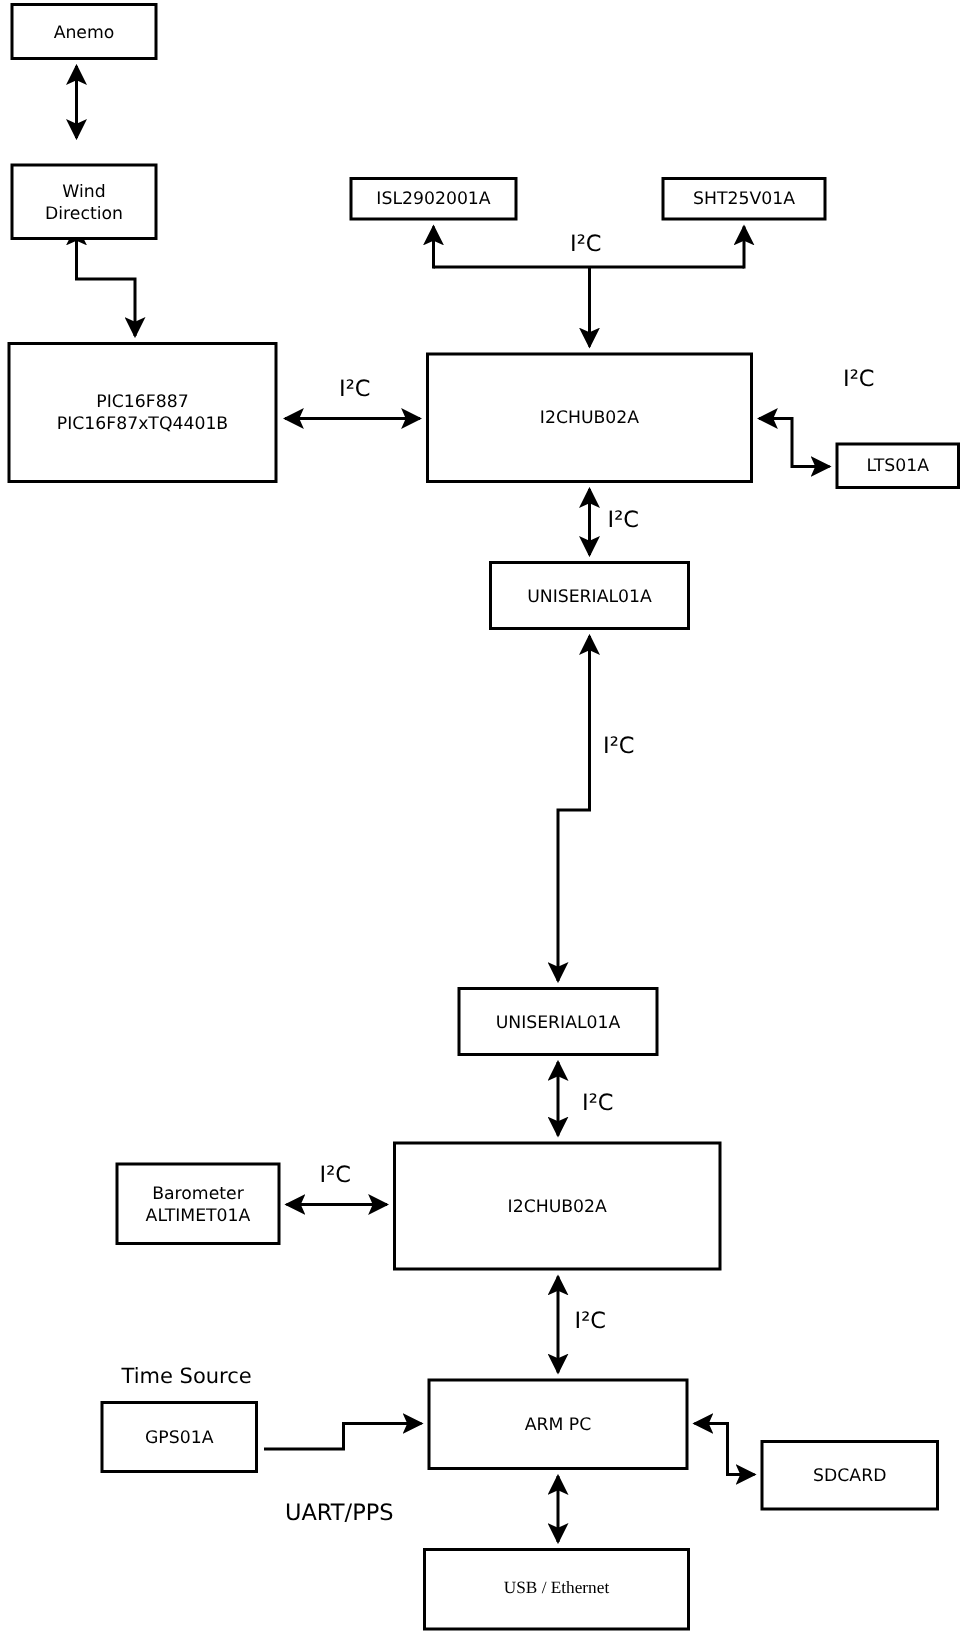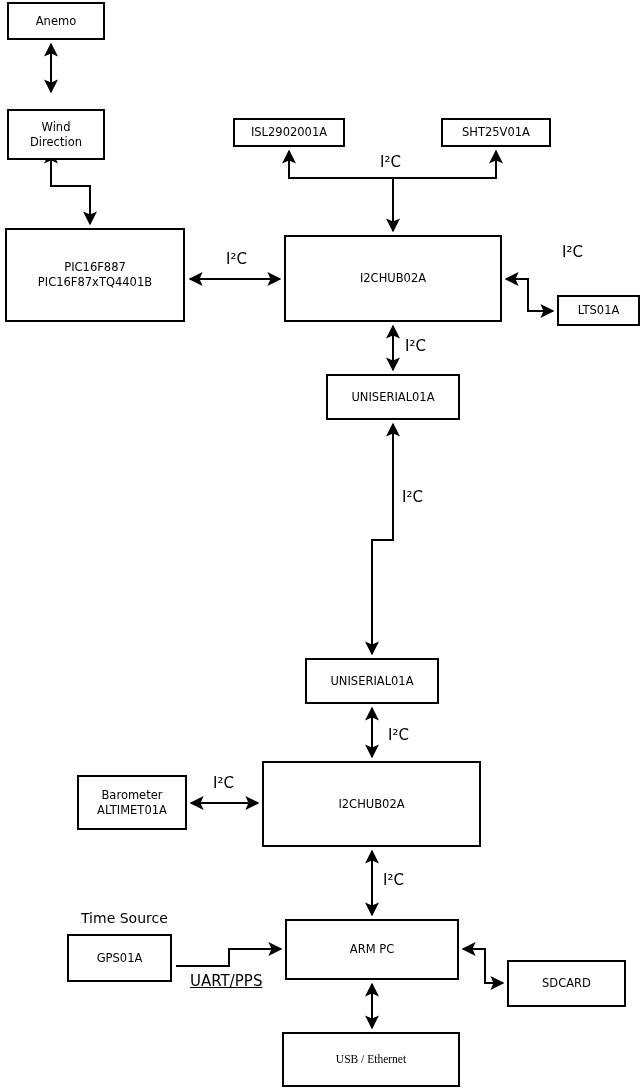--- a/index.html
+++ b/index.html
@@ -112,15 +112,15 @@
   <div class="free-label" style="left:81px;top:910px;">Time Source</div>
 
   <div class="edge-label" style="left:380px;top:153px;">I²C</div>
   <div class="edge-label" style="left:226px;top:250px;">I²C</div>
   <div class="edge-label" style="left:562px;top:243px;">I²C</div>
   <div class="edge-label" style="left:405px;top:337px;">I²C</div>
   <div class="edge-label" style="left:402px;top:488px;">I²C</div>
   <div class="edge-label" style="left:388px;top:726px;">I²C</div>
   <div class="edge-label" style="left:213px;top:774px;">I²C</div>
   <div class="edge-label" style="left:383px;top:871px;">I²C</div>
-  <div class="edge-label" style="left:190px;top:972px;text-decoration:underline;">UART/PPS</div>
+  <div class="edge-label" style="left:190px;top:999px;">UART/PPS</div>
 
 </div>
 
 </body></html>

